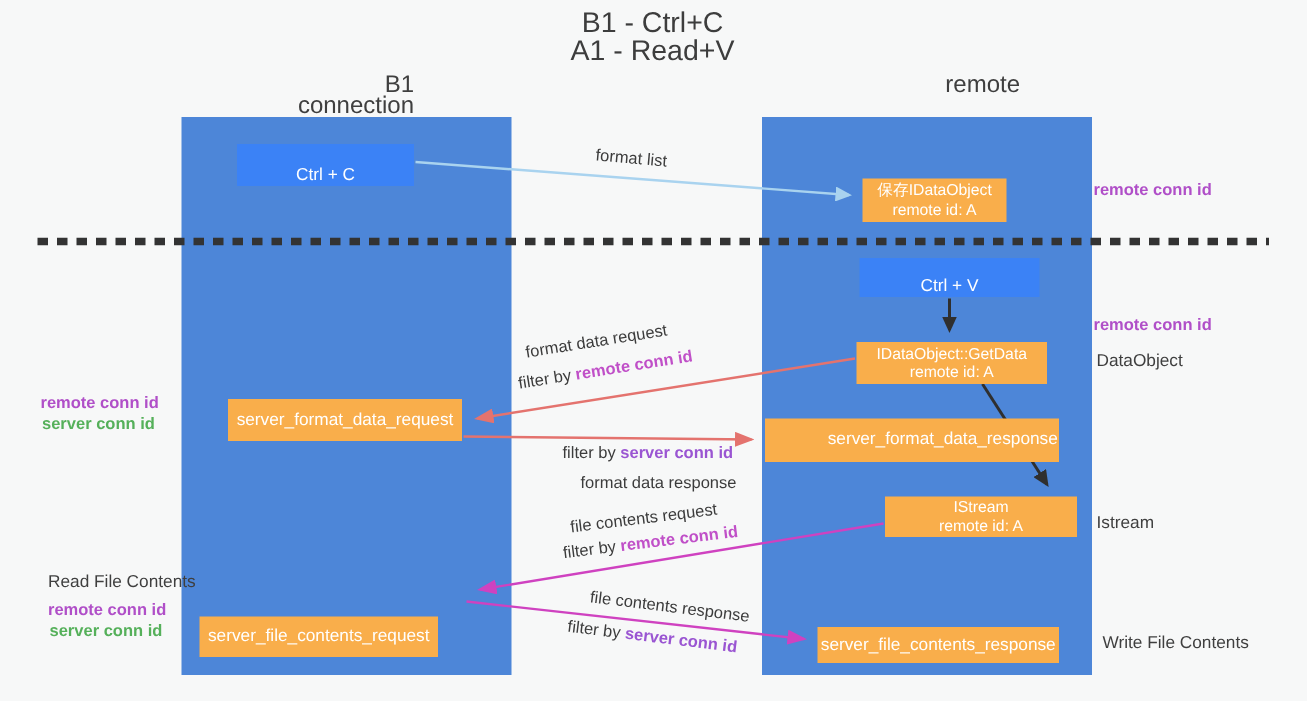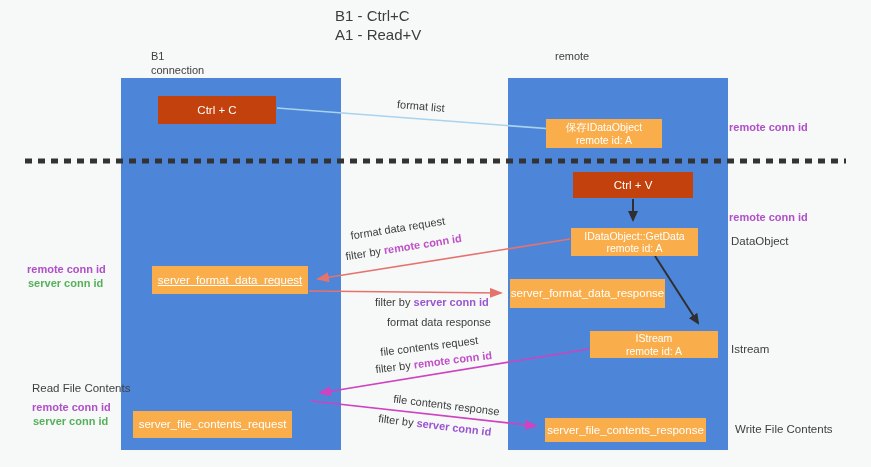--- a/index.html
+++ b/index.html
@@ -9,45 +9,45 @@
   }
   .canvas{
     position:relative;
     width:871px;height:467px;
     background:#f7f8f8;
     overflow:hidden;
   }
   .abs{position:absolute;}
   .title{
     left:335px;top:6px;width:200px;
-    text-align:left;
-    font-size:15px;line-height:19px;
+    text-align:center;
+    font-size:19px;line-height:19px;
     color:#3d3d3d;
   }
   .col-header{
     top:50px;width:125px;
-    text-align:left;
-    font-size:11px;line-height:13.5px;
+    text-align:right;
+    font-size:16px;line-height:13.5px;
     color:#3f3f3f;
   }
   .column{
     top:78px;width:220px;height:372px;
     background:#4d86d8;
   }
   .overlay{
     left:0;top:0;width:871px;height:467px;
     pointer-events:none;
   }
   .node{
     display:flex;align-items:center;justify-content:center;
     flex-direction:column;
     color:#ffffff;text-align:center;
     font-size:11.5px;line-height:13px;
   }
-  .node.green{background:#c2410c;}
+  .node.green{background:#3b82f6;justify-content:flex-end;}
   .node.orange{background:#f9ae4b;}
   .node.twoline{font-size:10.5px;line-height:12.5px;}
   .arrow-label{
     font-size:11px;color:#3c3c3c;
     white-space:nowrap;text-align:center;
     transform-origin:center center;
   }
   .side-label{
     font-size:11.5px;color:#3f3f3f;white-space:nowrap;
   }
@@ -107,39 +107,39 @@
 
     <line x1="589" y1="349" x2="320" y2="393" stroke="#cf42c0" stroke-width="1.6" marker-end="url(#m-magenta)"></line>
 
     <line x1="311" y1="401" x2="536" y2="426" stroke="#cf42c0" stroke-width="1.6" marker-end="url(#m-magenta)"></line>
   </svg>
 
   <div class="abs node green" style="left:158px;top:96px;width:118px;height:28px;">
     <span>Ctrl + C</span>
   </div>
 
-  <div class="abs node orange twoline" style="left:546px;top:119px;width:116px;height:29px;">
+  <div class="abs node orange twoline" style="left:575px;top:119px;width:96px;height:29px;">
     <span>保存IDataObject</span>
     <span>remote id: A</span>
   </div>
 
   <div class="abs node green" style="left:573px;top:172px;width:120px;height:26px;">
     <span>Ctrl + V</span>
   </div>
 
   <div class="abs node orange twoline" style="left:571px;top:228px;width:127px;height:28px;">
     <span>IDataObject::GetData</span>
     <span>remote id: A</span>
   </div>
 
-  <div class="abs node orange" style="left:152px;top:266px;width:156px;height:28px;text-decoration:underline;">
+  <div class="abs node orange" style="left:152px;top:266px;width:156px;height:28px;">
     <span>server_format_data_request</span>
   </div>
 
-  <div class="abs node orange" style="left:510px;top:279px;width:155px;height:29px;">
+  <div class="abs node orange" style="left:510px;top:279px;width:155px;height:29px;padding-left:41px;">
     <span>server_format_data_response</span>
   </div>
 
   <div class="abs node orange twoline" style="left:590px;top:331px;width:128px;height:27px;">
     <span>IStream</span>
     <span>remote id: A</span>
   </div>
 
   <div class="abs node orange" style="left:133px;top:383px;width:159px;height:27px;margin-top:28px;">
     <span>server_file_contents_request</span>

